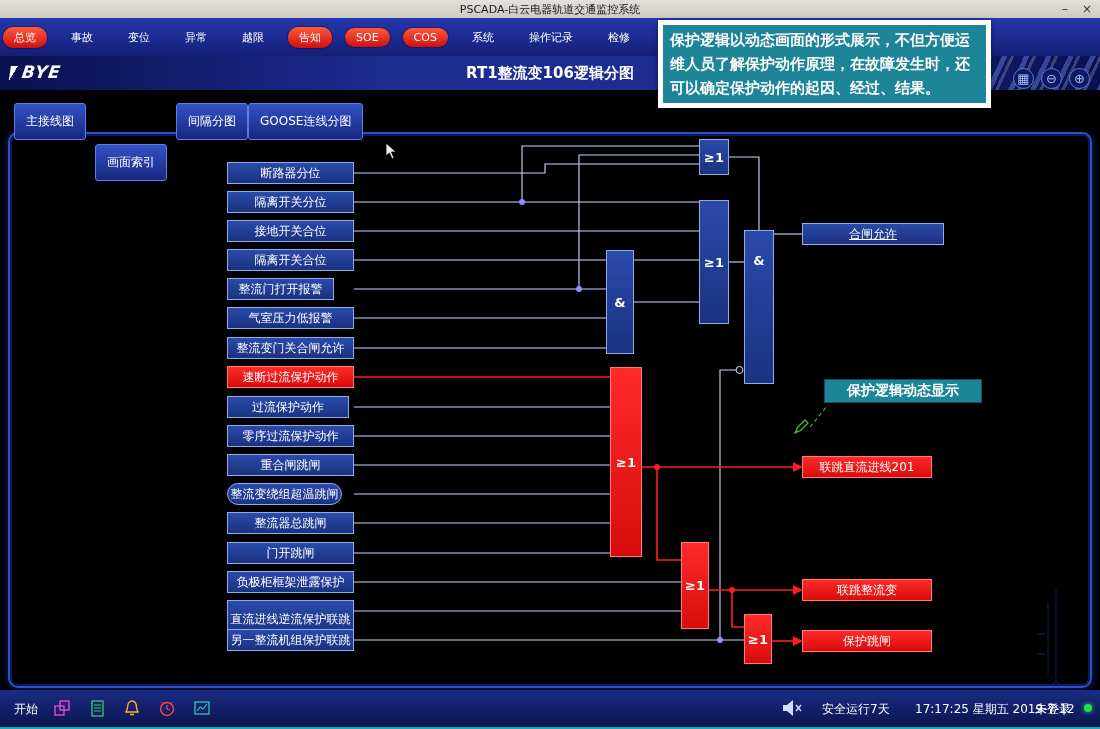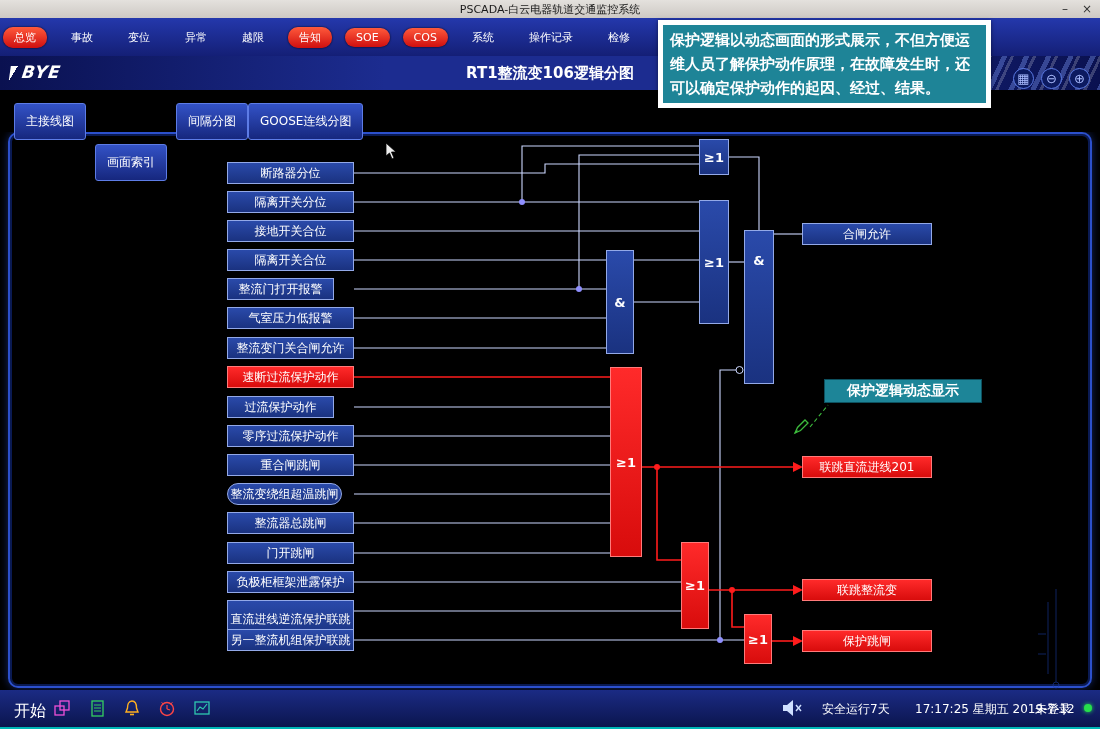--- a/index.html
+++ b/index.html
@@ -58,21 +58,21 @@
   .cursor { position:absolute; left:375px; top:8px; z-index:9; }
 
   
   .callout { position:absolute; left:658px; top:20px; width:333px; min-height:77px; background:#1e8497;
              border:5px solid #ffffff; color:#fff; font-size:15px; font-weight:bold; line-height:1.6;
              padding:3px 7px; z-index:40; box-shadow:0 1px 4px rgba(0,0,0,.5); }
 
   
   .taskbar { position:absolute; left:0; top:690px; width:1100px; height:37px;
              background:linear-gradient(#1b2b84,#0b154e); color:#fff; z-index:10; }
-  .tb-start { position:absolute; left:14px; top:11px; font-size:16px; }
+  .tb-start { position:absolute; left:14px; top:11px; font-size:12px; }
   .tb-icons { position:absolute; left:52px; top:8px; display:flex; gap:15px; }
   .tb-icon { width:20px; height:20px; display:flex; align-items:center; justify-content:center; }
   .tb-speaker { position:absolute; left:782px; top:9px; }
   .tb-safety { position:absolute; left:822px; top:11px; font-size:12px; }
   .tb-time { position:absolute; left:915px; top:11px; font-size:12px; }
   .tb-login { position:absolute; left:1035px; top:11px; font-size:12px; }
   .tb-dot { position:absolute; left:1084px; top:14px; width:8px; height:8px; border-radius:50%;
             background:#26df4c; box-shadow:0 0 4px #26df4c; }
   .bottomline { position:absolute; left:0; top:727px; width:1100px; height:2px; background:#00b6b6; }
 </style>
@@ -179,37 +179,37 @@
     <path d="M1 1 L1 14 L4.5 11 L7 17 L9 16 L6.5 10 L11 10 Z" fill="#eee" stroke="#000" stroke-width="0.8"></path>
   </svg>
 <div class="node" style="left: 217px; top: 28px; width: 127px; height: 22px;">断路器分位</div>
     <div class="node" style="left: 217px; top: 57px; width: 127px; height: 22px;">隔离开关分位</div>
     <div class="node" style="left: 217px; top: 86px; width: 127px; height: 22px;">接地开关合位</div>
     <div class="node" style="left: 217px; top: 115px; width: 127px; height: 22px;">隔离开关合位</div>
     <div class="node" style="left: 217px; top: 144px; width: 107px; height: 22px;">整流门打开报警</div>
     <div class="node" style="left: 217px; top: 173px; width: 127px; height: 22px;">气室压力低报警</div>
     <div class="node" style="left: 217px; top: 203px; width: 127px; height: 22px;">整流变门关合闸允许</div>
     <div class="node active" style="left: 217px; top: 232px; width: 127px; height: 22px;">速断过流保护动作</div>
-    <div class="node" style="left: 217px; top: 262px; width: 107px; height: 22px;">过流保护动作</div>
+    <div class="node" style="left: 217px; top: 262px; width: 122px; height: 22px;">过流保护动作</div>
     <div class="node" style="left: 217px; top: 291px; width: 127px; height: 22px;">零序过流保护动作</div>
     <div class="node" style="left: 217px; top: 320px; width: 127px; height: 22px;">重合闸跳闸</div>
     <div class="node" style="left: 217px; top: 349px; width: 115px; height: 22px; border-radius: 11px;">整流变绕组超温跳闸</div>
     <div class="node" style="left: 217px; top: 378px; width: 127px; height: 22px;">整流器总跳闸</div>
     <div class="node" style="left: 217px; top: 408px; width: 127px; height: 22px;">门开跳闸</div>
     <div class="node" style="left: 217px; top: 437px; width: 127px; height: 22px;">负极柜框架泄露保护</div>
     <div class="node" style="left: 217px; top: 466px; width: 127px; height: 38px;">直流进线逆流保护联跳</div>
     <div class="node" style="left: 217px; top: 495px; width: 127px; height: 22px;">另一整流机组保护联跳</div>
     <div class="node gate" style="left: 689px; top: 5px; width: 30px; height: 36px;">≥1</div>
     <div class="node gate" style="left: 596px; top: 116px; width: 28px; height: 104px;">&amp;</div>
     <div class="node gate" style="left: 689px; top: 66px; width: 30px; height: 124px;">≥1</div>
     <div class="node gate label-top" style="left: 734px; top: 96px; width: 30px; height: 154px;">&amp;</div>
     <div class="node gate active" style="left: 600px; top: 233px; width: 32px; height: 190px;">≥1</div>
     <div class="node gate active" style="left: 671px; top: 408px; width: 28px; height: 87px;">≥1</div>
     <div class="node gate active" style="left: 734px; top: 480px; width: 28px; height: 50px;">≥1</div>
-    <div class="node" style="left: 792px; top: 89px; width: 130px; height: 22px;">合闸允许</div>
+    <div class="node" style="left: 792px; top: 89px; width: 142px; height: 22px; text-decoration: underline;">合闸允许</div>
     <div class="node active" style="left: 792px; top: 322px; width: 130px; height: 22px;">联跳直流进线201</div>
     <div class="node active" style="left: 792px; top: 445px; width: 130px; height: 22px;">联跳整流变</div>
     <div class="node active" style="left: 792px; top: 496px; width: 130px; height: 22px;">保护跳闸</div>
   </div>
 
 <div class="callout">保护逻辑以动态画面的形式展示，不但方便运维人员了解保护动作原理，在故障发生时，还可以确定保护动作的起因、经过、结果。</div>
 
 <div class="taskbar">
   <span class="tb-start">开始</span>
   <span class="tb-icons">

